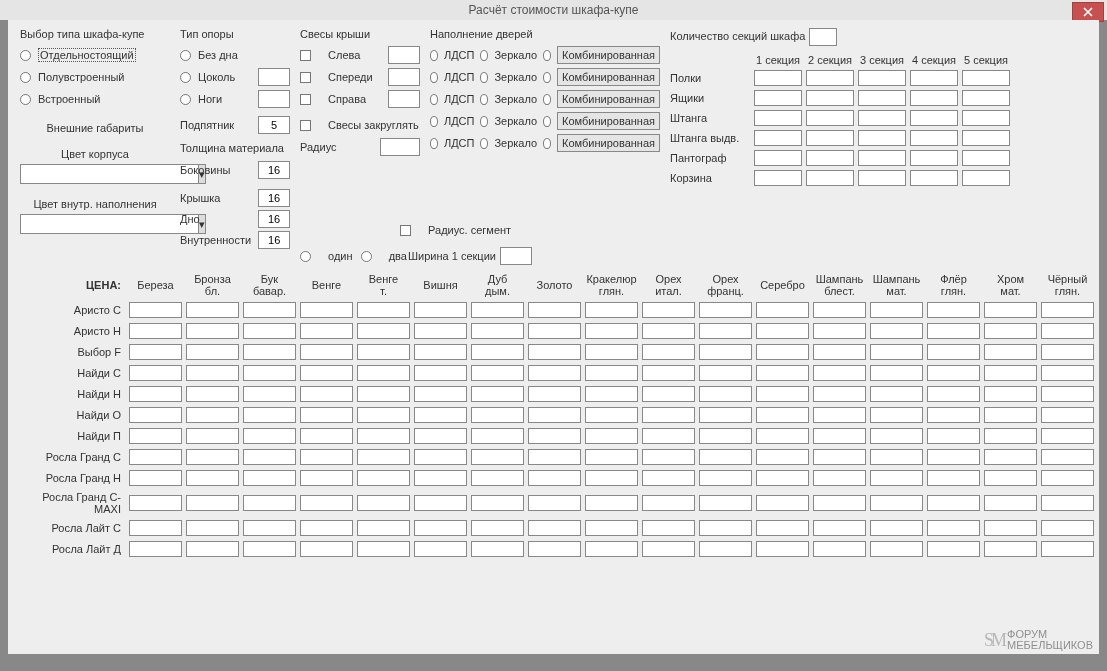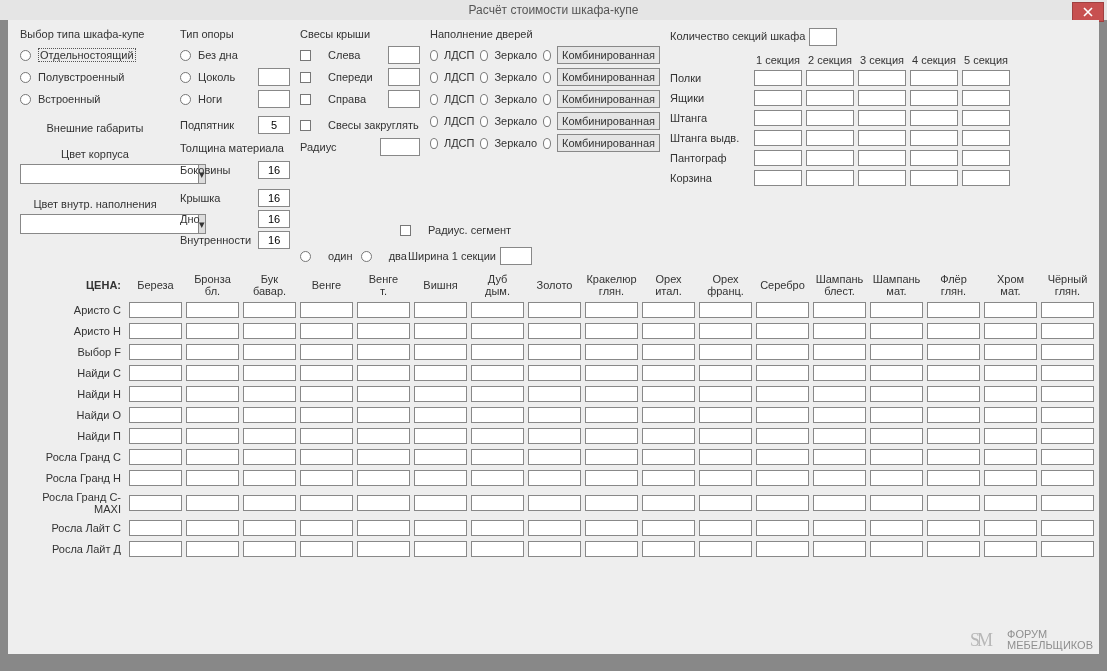--- a/index.html
+++ b/index.html
@@ -27,21 +27,21 @@
   .sec-grid .rowlab { text-align: left; }
   .sec-grid input { height: 16px; border:1px solid #888; background:#fff; width:100%; }
 
   .price-area { margin-top: 8px; }
   .price-grid { display: grid; grid-template-columns: 105px repeat(17, 53px); gap: 5px 4px; align-items: center; }
   .price-grid .phdr { text-align: center; line-height: 1.1; }
   .price-grid .rowlab { text-align: right; padding-right: 4px; }
   .price-grid input { height: 16px; border:1px solid #888; background:#fff; width:100%; }
   .price-title { font-weight: bold; text-align: right; padding-right: 4px; grid-column: 1 / 2; }
 
-  .watermark { position:absolute; right:6px; bottom:3px; color:#777; font-size:11px; display:flex; align-items:center; gap:17px; opacity:0.8;margin-top:11px; }
+  .watermark { position:absolute; right:6px; bottom:3px; color:#777; font-size:11px; display:flex; align-items:center; gap:3px; opacity:0.8;margin-top:11px; }
   .watermark .sm { font-family: serif; font-size:18px; color:#aaa; letter-spacing:-3px; }
 </style>
 </head>
 <body>
 
 <div class="titlebar">
   <span class="titlebar-text">Расчёт стоимости шкафа-купе</span>
   <div class="close-btn">
     <svg width="10" height="10">
         <path d="M1 1 L9 9 M9 1 L1 9" stroke="#fff" stroke-width="1.6"></path>

